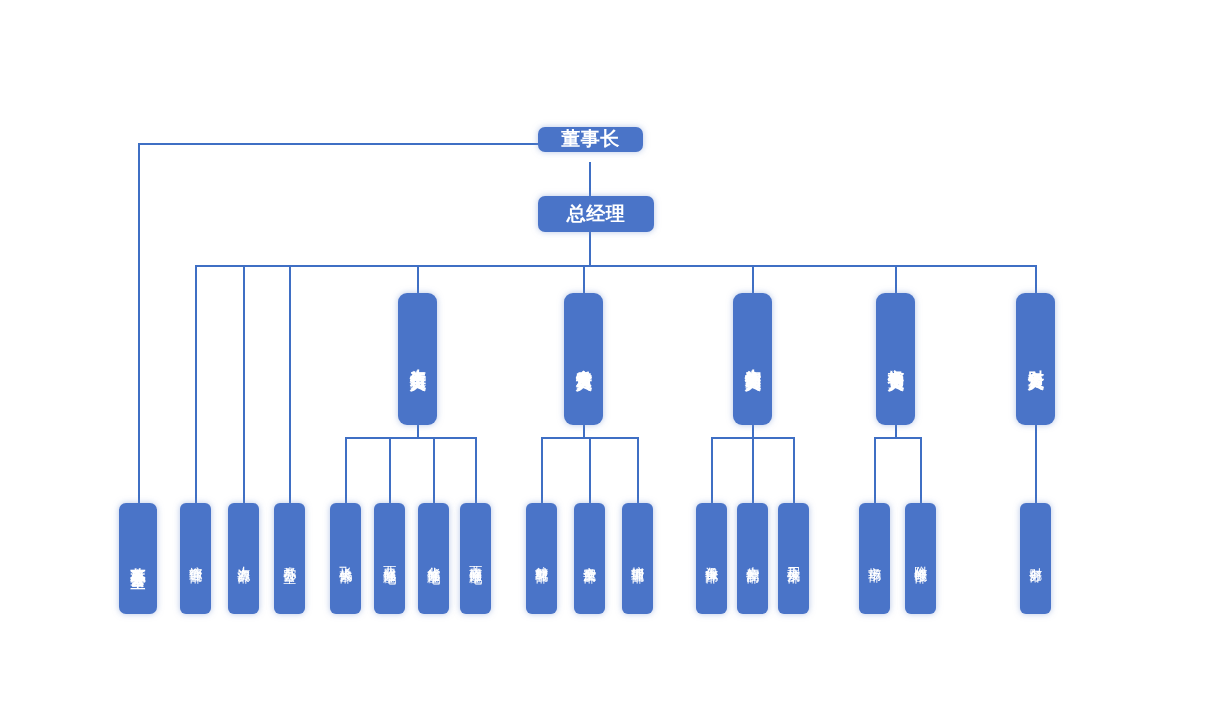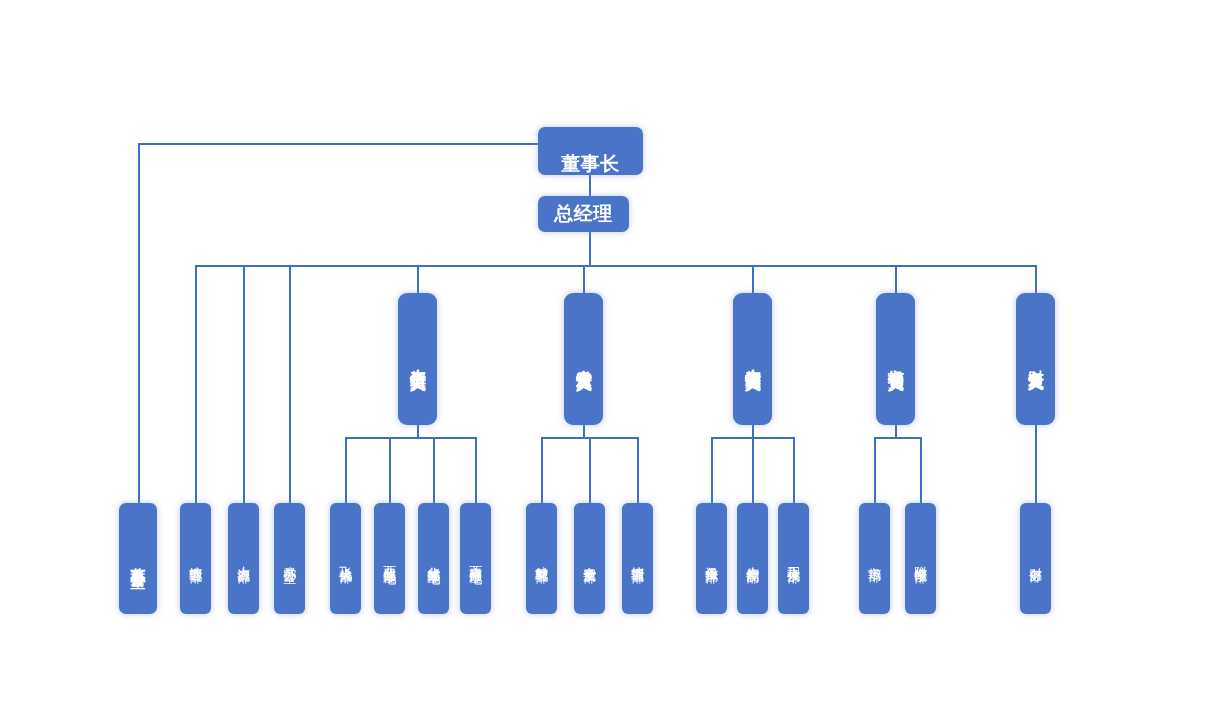--- a/index.html
+++ b/index.html
@@ -94,25 +94,25 @@
   <div class="ln v" style="left:752px;top:437px;height:68px;"></div>
   <div class="ln v" style="left:793px;top:437px;height:68px;"></div>
 
   <div class="ln v" style="left:895px;top:425px;height:14px;"></div>
   <div class="ln h" style="left:874px;top:437px;width:48px;"></div>
   <div class="ln v" style="left:874px;top:437px;height:68px;"></div>
   <div class="ln v" style="left:920px;top:437px;height:68px;"></div>
 
   <div class="ln v" style="left:1035px;top:425px;height:80px;"></div>
 
-  <div class="node horiz" style="left:538px;top:127px;width:105px;height:48px;align-items:flex-end;">
+  <div class="node horiz" style="left:538px;top:127px;width:105px;height:25px;">
     <span class="lbl">董事长</span>
   </div>
 
-  <div class="node horiz" style="left:538px;top:196px;width:91px;height:36px;">
+  <div class="node horiz" style="left:538px;top:196px;width:116px;height:36px;">
     <span class="lbl">总经理</span>
   </div>
 
   <div class="node vert lvl2" style="left:398px;top:293px;width:39px;height:132px;">
     <span class="lbl">生产运行负责人</span>
   </div>
   <div class="node vert lvl2" style="left:564px;top:293px;width:39px;height:132px;">
     <span class="lbl">安全质量负责人</span>
   </div>
   <div class="node vert lvl2" style="left:733px;top:293px;width:39px;height:132px;">

